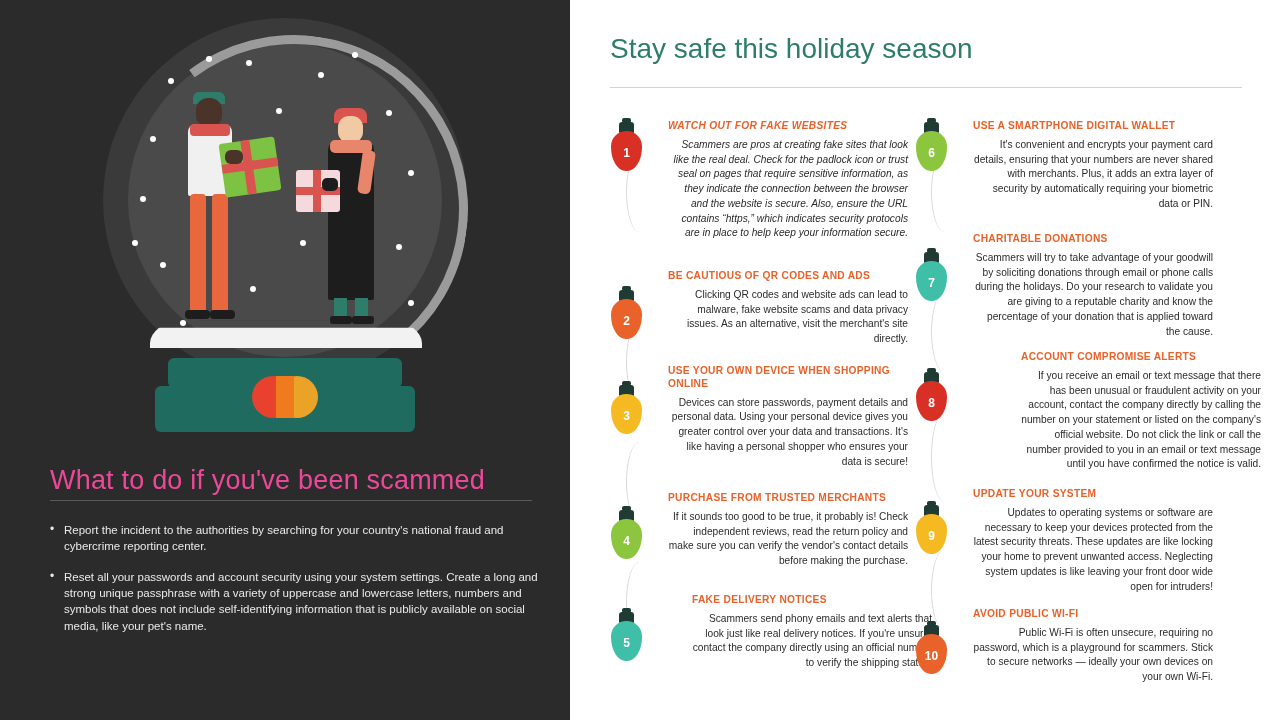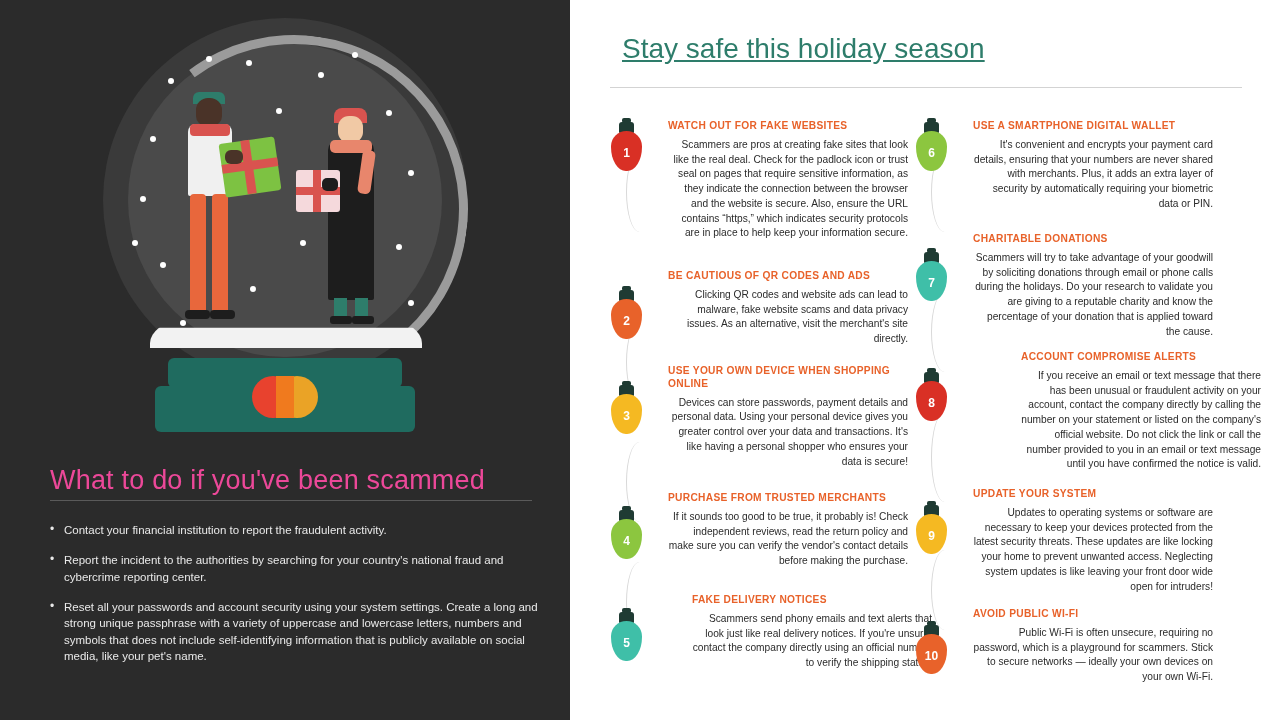--- a/index.html
+++ b/index.html
@@ -205,26 +205,25 @@
 
   
   .right-panel {
     flex: 1;
     position: relative;
     background: #ffffff;
     padding: 0;
   }
   .right-title {
     position: absolute;
-    left: 52px;
+    left: 40px;
     top: 33px;
     font-size: 28px;
     color: #2e7d6b;
     font-weight: 400;
-    text-decoration: underline;
   }
   .right-divider {
     position: absolute;
     left: 40px;
     top: 87px;
     width: 632px;
     height: 1px;
     background: #d3d3d3;
   }
 
@@ -381,21 +380,20 @@
       <div class="mc-circles">
         <div class="mc-red"></div>
         <div class="mc-yellow"></div>
         <div class="mc-overlap"></div>
       </div>
     </div>
 
     <div class="left-heading">What to do if you've been scammed</div>
     <div class="left-divider"></div>
     <ul class="left-list">
-      <li>Contact your financial institution to report the fraudulent activity.</li>
       <li>Report the incident to the authorities by searching for your country's national fraud and cybercrime reporting center.</li>
       <li>Reset all your passwords and account security using your system settings. Create a long and strong unique passphrase with a variety of uppercase and lowercase letters, numbers and symbols that does not include self-identifying information that is publicly available on social media, like your pet's name.</li>
     </ul>
   </div>
 
   <div class="right-panel">
     <div class="right-title">Stay safe this holiday season</div>
     <div class="right-divider"></div>
 
     <div class="cols">
@@ -404,21 +402,21 @@
 
         <div class="wire" style="left:16px; top:52px; height:80px;"></div>
         <div class="wire" style="left:16px; top:222px; height:80px;"></div>
         <div class="wire" style="left:16px; top:342px; height:80px;"></div>
         <div class="wire" style="left:16px; top:462px; height:80px;"></div>
 
         <div class="bulb" style="top:22px;">
           <div class="bulb-cap"></div>
           <div class="bulb-body" style="background:#d93025;">1</div>
         </div>
-        <div class="tip" style="top:20px;">
+        <div class="tip" style="top:20px;font-style:italic;">
           <p class="tip-title">WATCH OUT FOR FAKE WEBSITES</p>
           <p class="tip-body">Scammers are pros at creating fake sites that look like the real deal. Check for the padlock icon or trust seal on pages that require sensitive information, as they indicate the connection between the browser and the website is secure. Also, ensure the URL contains “https,” which indicates security protocols are in place to help keep your information secure.</p>
         </div>
 
         <div class="bulb" style="top:190px;">
           <div class="bulb-cap"></div>
           <div class="bulb-body" style="background:#e8622a;">2</div>
         </div>
         <div class="tip" style="top:170px;">
           <p class="tip-title">BE CAUTIOUS OF QR CODES AND ADS</p>

